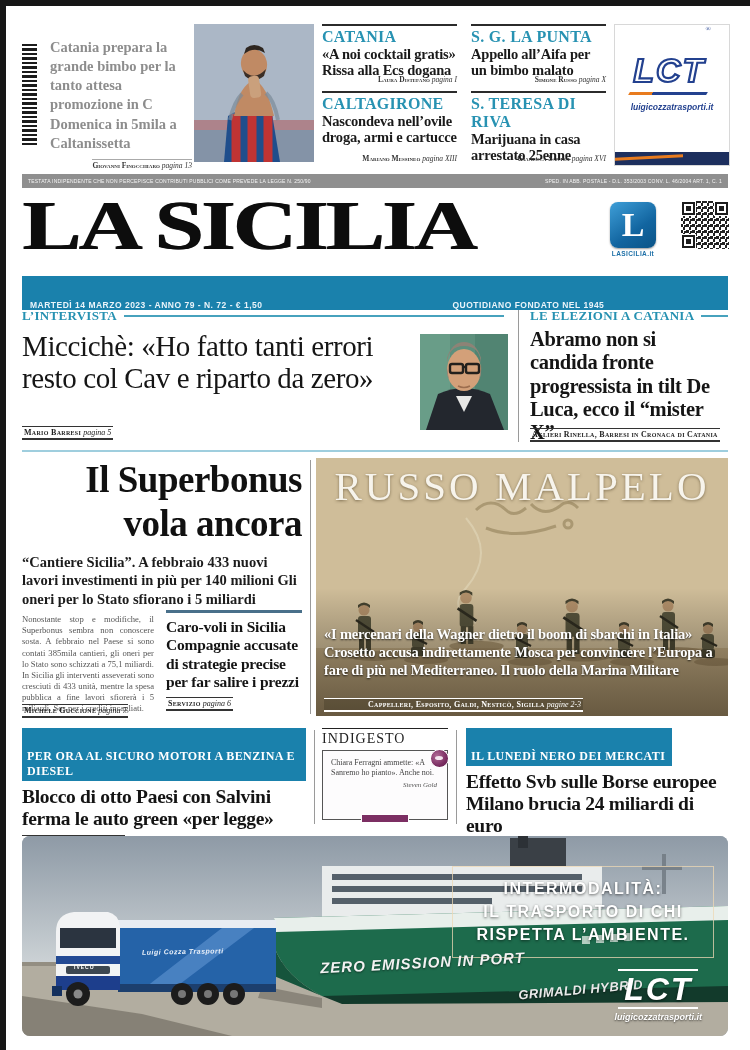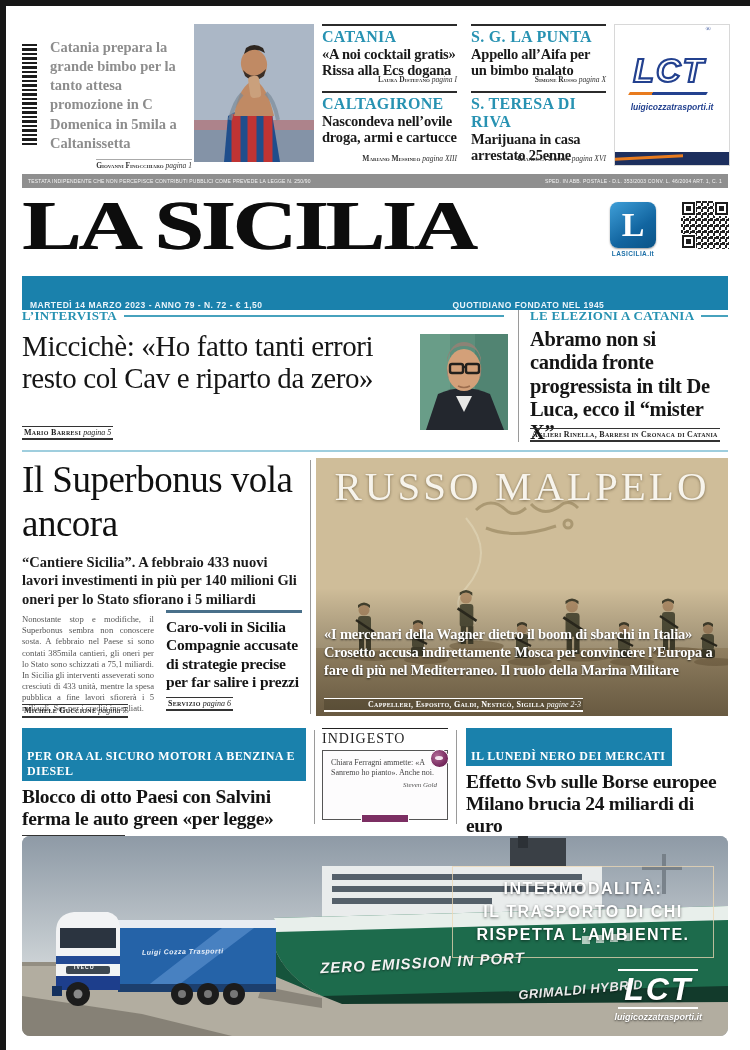--- a/index.html
+++ b/index.html
@@ -80,21 +80,21 @@
   .vdiv{width:1px;background:#9a9a9a;}
   .div-int{left:496px;top:2px;height:132px;}
   .elez{left:508px;top:0;width:198px;height:138px;}
   .elez h2{margin:4px 0 0 0;font-size:20.5px;line-height:1.14;color:#151515;letter-spacing:-.3px;}
   .elez .byline{position:absolute;left:0;bottom:4px;}
   .rule-blue{top:444px;left:16px;width:706px;height:2px;background:#9fcede;}
 
   
   .row-main{top:452px;left:16px;width:706px;height:260px;}
   .sb{left:0;top:0;width:280px;height:260px;}
-  .sb h1{margin:0;font-size:37px;line-height:1.18;color:#111;font-weight:normal;letter-spacing:-.5px;}
+  .sb h1{margin:0;font-size:37px;line-height:1.18;color:#111;font-weight:bold;letter-spacing:-.5px;text-align:right;}
   .sb .stand{margin-top:8px;font-size:14.5px;font-weight:bold;line-height:1.25;color:#1c1c1c;width:278px;}
   .sb-cols{position:absolute;left:0;top:152px;width:280px;height:84px;}
   .sb-body{position:absolute;left:0;top:4px;width:132px;font-size:8.6px;line-height:1.3;color:#555;text-align:justify;}
   .sb-byline{position:absolute;left:0;top:94px;}
   .carovoli{position:absolute;left:144px;top:0;width:136px;border-top:3px solid #49708a;padding-top:5px;}
   .carovoli h3{margin:0;font-size:15.5px;line-height:1.18;color:#141414;letter-spacing:-.2px;}
   .carovoli .byline{margin-top:6px;}
   .div-main{left:288px;top:2px;height:254px;}
   .wagner{left:294px;top:0;width:412px;height:258px;overflow:hidden;background:#c7b28a;}
   .wag-title{position:absolute;left:0;top:4px;width:100%;text-align:center;color:#f7f4ec;
@@ -152,21 +152,21 @@
 </head>
 <body>
 
 <div class="page">
 
   <div class="abs top-strip">
     <div class="abs barcode"></div>
     <div class="abs teaser serif">Catania prepara la grande bimbo per la tanto attesa promozione in C Domenica in 5mila a Caltanissetta</div>
     <div class="abs teaser-by">
       <span class="plainby"><span class="bn">Giovanni Finocchiaro</span>
-      <span class="bp">pagina 1</span></span>
+      <span class="bp">pagina 13</span></span>
     </div>
 
     <div class="abs topphoto">
       <svg width="120" height="138" viewBox="0 0 120 138">
         <defs>
           <filter id="crowdN">
               <feTurbulence type="fractalNoise" baseFrequency="0.25" numOctaves="2" result="n"></feTurbulence>
             <feColorMatrix in="n" type="matrix" values="0 0 0 0 0.55, 0 0 0 0 0.62, 0 0 0 0 0.72, 0 0 0 0 1"></feColorMatrix>
           </filter>
         </defs>

